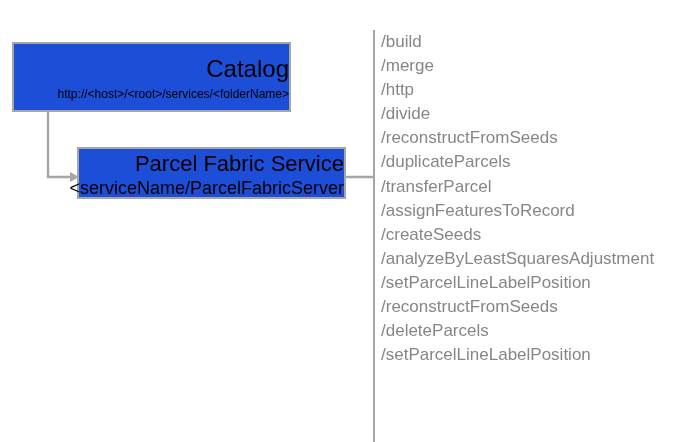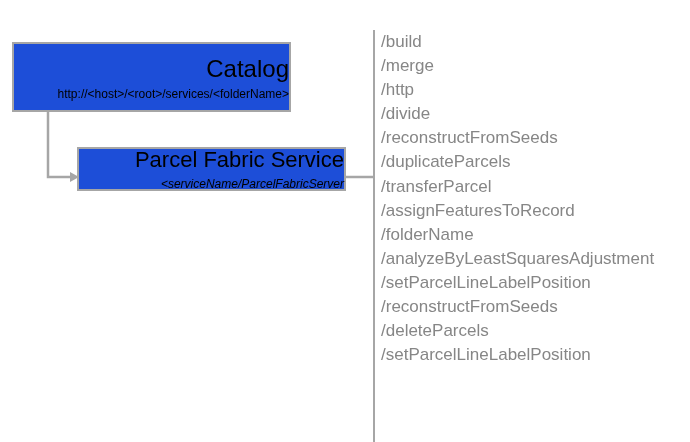--- a/index.html
+++ b/index.html
@@ -49,24 +49,24 @@
     top: 42px;
     width: 279px;
     height: 70px;
   }
   #catalog-node .node-title { margin-top: 2px; }
 
   #parcel-node {
     left: 77px;
     top: 147px;
     width: 269px;
-    height: 44px;
+    height: 52px;
   }
   #parcel-node .node-title { font-size: 22px; line-height: 26px; }
-  #parcel-node .node-subtitle { font-size: 12px; font-style: italic; }
+  #parcel-node .node-subtitle { font-size: 18px; }
 
   
   .connector-svg {
     position: absolute;
     left: 0;
     top: 0;
     width: 690px;
     height: 442px;
     pointer-events: none;
   }
@@ -133,21 +133,21 @@
     <div id="ops-divider"></div>
     <ul id="ops-list">
         <li>/build</li>
         <li>/merge</li>
         <li>/http</li>
         <li>/divide</li>
         <li>/reconstructFromSeeds</li>
         <li>/duplicateParcels</li>
         <li>/transferParcel</li>
         <li>/assignFeaturesToRecord</li>
-        <li>/folderName</li>
+        <li>/createSeeds</li>
         <li>/analyzeByLeastSquaresAdjustment</li>
         <li>/setParcelLineLabelPosition</li>
         <li>/reconstructFromSeeds</li>
         <li>/deleteParcels</li>
         <li>/setParcelLineLabelPosition</li>
       </ul>
   </div>
 
 </div>
 

